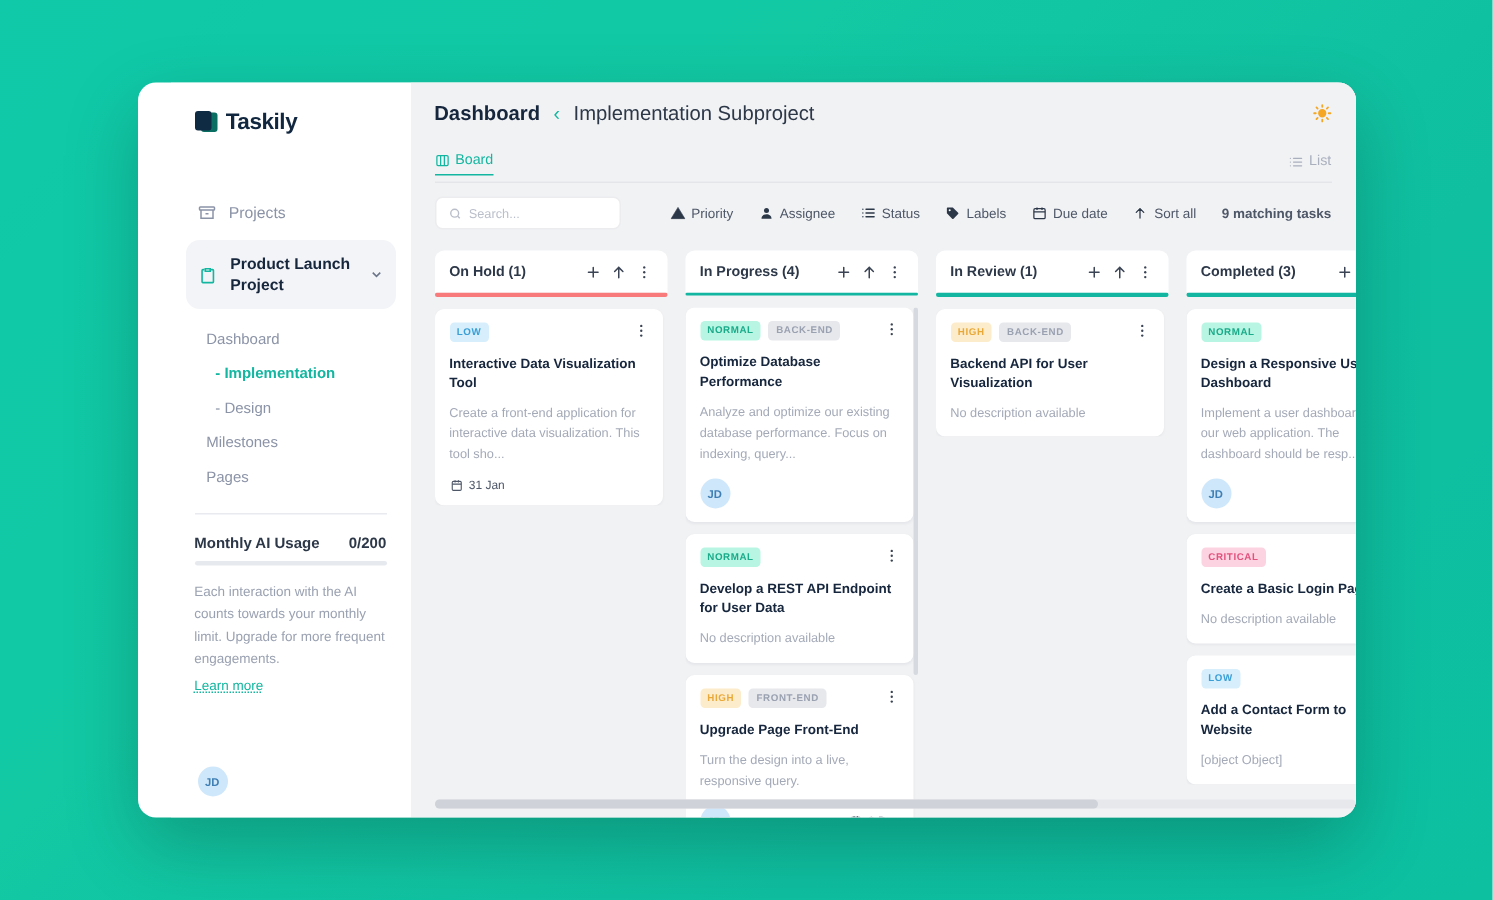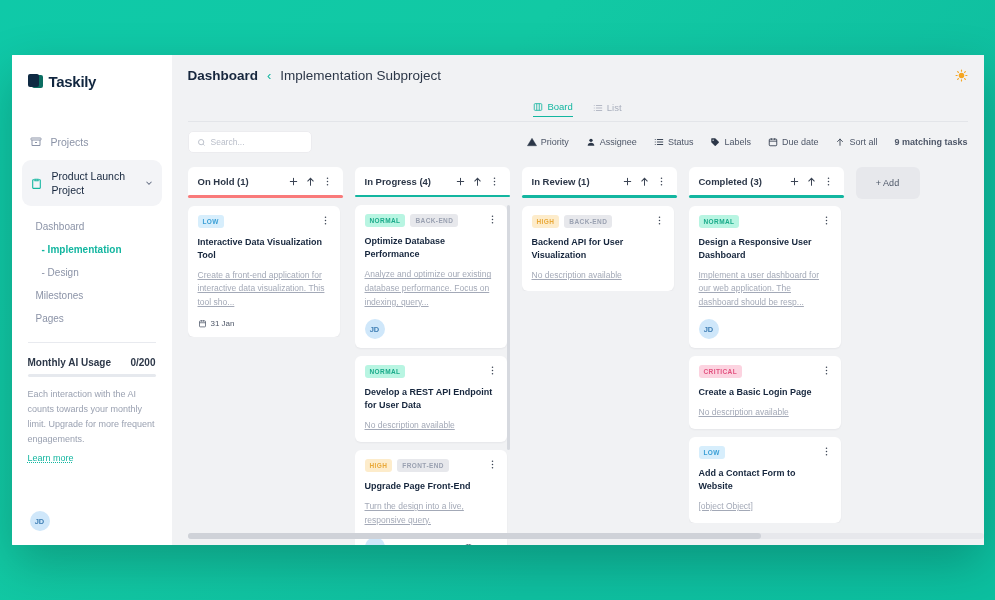--- a/index.html
+++ b/index.html
@@ -7,26 +7,27 @@
     width: 995px; height: 600px;
     font-family: "Liberation Sans", sans-serif;
     overflow: hidden;
   }
   body {
     background: linear-gradient(135deg, #0fc9a8 0%, #12c9a4 35%, #0fbfa0 70%, #0cc0a0 100%);
     display: flex; align-items: center; justify-content: center;
   }
   .app-window {
     position: relative;
-    width: 972px; height: 490px;
+    width: 812px; height: 490px;
     background: #ffffff;
-    border-radius: 1px;
+    border-radius: 12px;
     box-shadow: 0 18px 50px rgba(0,0,0,0.22);
     overflow: hidden;
     display: flex;
+    padding-left: 22px;
   }
 
   
   .sidebar {
     width: 160px; flex: 0 0 160px;
     background: #ffffff;
     display: flex; flex-direction: column;
     padding: 14px 0 0 0;
     position: relative;
   }
@@ -40,21 +41,21 @@
   .nav-row {
     display: flex; align-items: center; gap: 9px;
     padding: 6px 8px; border-radius: 7px; cursor: pointer;
   }
   .nav-row .lbl { font-size: 10.5px; color: #8b93a7; }
   .proj-card {
     display: flex; align-items: center; gap: 9px;
     background: #f3f4f7; border-radius: 9px;
     padding: 9px 8px; margin-top: 6px; cursor: pointer;
   }
-  .proj-card .ptxt { font-size: 10.5px; font-weight: normal; color: #16263d; line-height: 1.35; flex: 1; }
+  .proj-card .ptxt { font-size: 10.5px; font-weight: bold; color: #16263d; line-height: 1.35; flex: 1; }
   .chev { color: #6b7589; font-size: 10px; }
 
   .sublist { margin-top: 9px; padding-left: 8px; }
   .sub-item { font-size: 10px; color: #8b93a7; padding: 6px 6px; cursor: pointer; }
   .sub-item.indent { padding-left: 12px; }
   .sub-item.active { color: #13b6a0; font-weight: bold; }
 
   .divider { height:1px; background:#e8eaef; margin: 12px 16px 0 16px; }
 
   .usage { padding: 14px 16px 0 16px; }
@@ -77,21 +78,21 @@
   .main { flex: 1; background: #f1f2f4; display: flex; flex-direction: column; min-width: 0; position: relative; }
   .topbar {
     height: 40px; background:#f1f2f4;
     display:flex; align-items:center; padding: 0 16px; gap: 9px;
   }
   .crumb-root { font-size: 13.5px; font-weight: bold; color:#16263d; cursor:pointer; }
   .crumb-sep { color:#13b6a0; font-size: 13px; }
   .crumb-cur { font-size: 13.5px; color:#2c3748; }
   .sun { margin-left:auto; font-size:13px; color:#f5a623; cursor:pointer; line-height:1; }
 
-  .viewtabs { display:flex; justify-content:center; padding: 0 16px; gap: 20px; height: 22px; align-items:flex-end; }
+  .viewtabs { display:flex; justify-content:space-between; padding: 0 16px; gap: 20px; height: 22px; align-items:flex-end; }
   .vtab { display:flex; align-items:center; gap:4px; font-size:9.5px; padding-bottom:4px; cursor:pointer; color:#a9afbd; }
   .vtab.active { color:#13b6a0; border-bottom: 1.5px solid #13b6a0; }
   .toolrow-wrap { border-top:1px solid #e3e5e9; margin: 4px 16px 0 16px; }
   .toolrow { display:flex; align-items:center; gap:12px; padding: 9px 0 10px 0; }
   .search {
     width: 124px; height: 22px; background:#fff; border-radius:5px;
     display:flex; align-items:center; gap:5px; padding: 0 8px;
     border: 1px solid #ececef;
   }
   .search input {
@@ -125,21 +126,21 @@
   .card-top { display:flex; align-items:flex-start; gap:5px; }
   .badges { display:flex; gap:5px; flex:1; flex-wrap:wrap; }
   .badge { font-size:6.5px; font-weight:bold; letter-spacing:0.4px; padding: 3px 5px; border-radius:3px; }
   .b-low { background:#d7eefc; color:#3a9fd6; }
   .b-normal { background:#b8f5e2; color:#1aab8a; }
   .b-high { background:#fdeccb; color:#e9a939; }
   .b-critical { background:#fcd3e0; color:#e2527f; }
   .b-tag { background:#e7e8ec; color:#9aa1b1; }
   .kebab { color:#3b4454; font-size:10px; line-height:1; cursor:pointer; }
   .card-title { font-size:9px; font-weight:bold; color:#16263d; margin-top:8px; line-height:1.45; }
-  .card-desc { font-size:8.5px; color:#a3a9b7; margin-top:7px; line-height:1.6;text-decoration:underline; }
+  .card-desc { font-size:8.5px; color:#a3a9b7; margin-top:7px; line-height:1.6; }
   .card-foot { display:flex; align-items:center; margin-top:10px; }
   .card-date { margin-left:auto; display:flex; align-items:center; gap:4px; font-size:8px; color:#4e5768; }
   .card-date.solo { margin-left:0; }
 
   .addcol {
     width: 64px; flex:0 0 64px; height: 32px;
     background:#e7e8ec; border-radius:6px;
     display:flex; align-items:center; justify-content:center; gap:4px;
     font-size:9px; color:#4e5768; cursor:pointer; overflow:hidden;
   }

